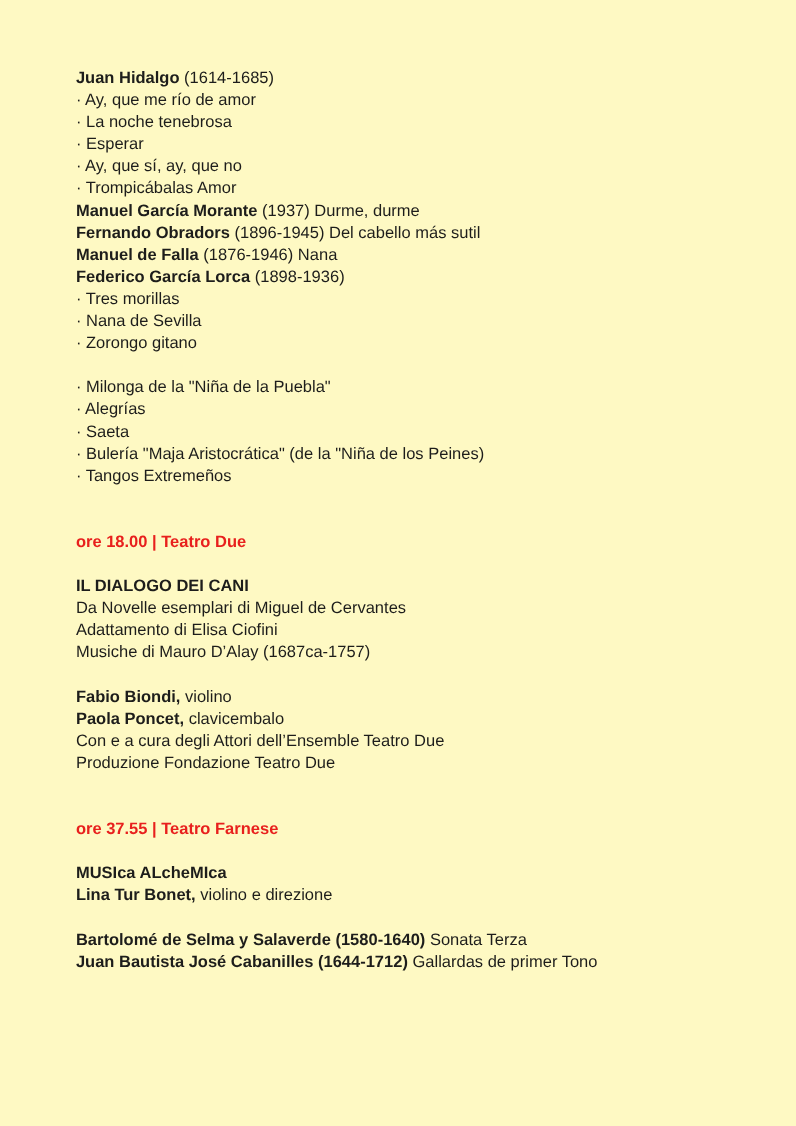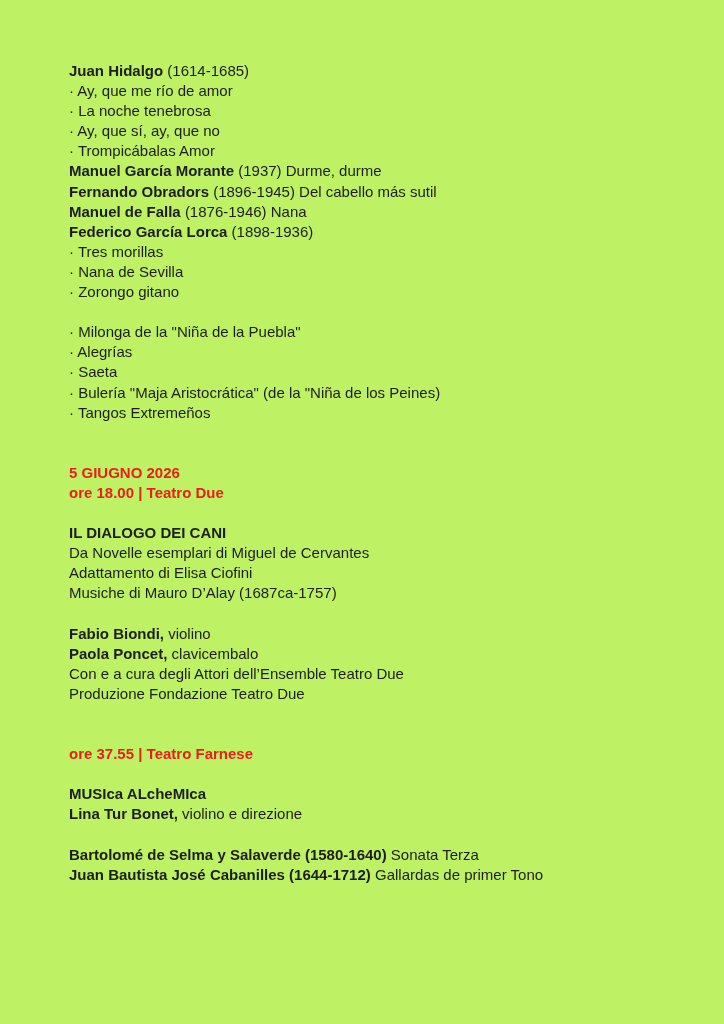--- a/index.html
+++ b/index.html
@@ -4,21 +4,21 @@
 <style>
   html, body {
     margin: 0;
     padding: 0;
     background: #ffffff;
   }
   .page {
     position: relative;
     width: 724px;
     height: 1024px;
-    background: #bef264;
+    background: #fef9c3;
     overflow: hidden;
   }
   .content {
     position: absolute;
     left: 69px;
     top: 61px;
     right: 40px;
     font-family: "Liberation Sans", sans-serif;
     font-size: 15px;
     line-height: 20.1px;
@@ -35,38 +35,38 @@
   .s-rb { font-weight: 700; font-style: normal; color: #e8201d; }
 </style>
 </head>
 <body style="background: rgb(255, 255, 255);">
 
 <div class="page">
   <div class="content" style="color: rgb(29, 29, 27);">
       <div class="line"><span class="s-b">Juan Hidalgo </span><span class="s-r">(1614-1685)</span></div>
       <div class="line"><span class="s-i">· Ay, que me río de amor</span></div>
       <div class="line"><span class="s-i">· La noche tenebrosa</span></div>
+      <div class="line"><span class="s-i">· Esperar</span></div>
       <div class="line"><span class="s-i">· Ay, que sí, ay, que no</span></div>
       <div class="line"><span class="s-i">· Trompicábalas Amor</span></div>
       <div class="line"><span class="s-b">Manuel García Morante </span><span class="s-r">(1937) </span><span class="s-i">Durme, durme</span></div>
       <div class="line"><span class="s-b">Fernando Obradors </span><span class="s-r">(1896-1945) </span><span class="s-i">Del cabello más sutil</span></div>
       <div class="line"><span class="s-b">Manuel de Falla </span><span class="s-r">(1876-1946) </span><span class="s-i">Nana</span></div>
       <div class="line"><span class="s-b">Federico García Lorca </span><span class="s-r">(1898-1936)</span></div>
       <div class="line"><span class="s-i">· Tres morillas</span></div>
       <div class="line"><span class="s-i">· Nana de Sevilla</span></div>
       <div class="line"><span class="s-i">· Zorongo gitano</span></div>
       <div class="line"></div>
       <div class="line"><span class="s-i">· Milonga de la "Niña de la Puebla"</span></div>
       <div class="line"><span class="s-i">· Alegrías</span></div>
       <div class="line"><span class="s-i">· Saeta</span></div>
       <div class="line"><span class="s-i">· Bulería "Maja Aristocrática" (de la "Niña de los Peines)</span></div>
       <div class="line"><span class="s-i">· Tangos Extremeños</span></div>
       <div class="line"></div>
       <div class="line"></div>
-      <div class="line"><span class="s-rb" style="color: rgb(232, 32, 29);">5 GIUGNO 2026</span></div>
       <div class="line"><span class="s-rb" style="color: rgb(232, 32, 29); margin-top: 20px;">ore 18.00 | Teatro Due</span></div>
       <div class="line"></div>
       <div class="line"><span class="s-b">IL DIALOGO DEI CANI</span></div>
       <div class="line"><span class="s-r">Da </span><span class="s-i">Novelle esemplari</span><span class="s-r"> di Miguel de Cervantes</span></div>
       <div class="line"><span class="s-r">Adattamento di Elisa Ciofini</span></div>
       <div class="line"><span class="s-r">Musiche di Mauro D’Alay (1687ca-1757)</span></div>
       <div class="line"></div>
       <div class="line"><span class="s-b">Fabio Biondi, </span><span class="s-i">violino</span></div>
       <div class="line"><span class="s-b">Paola Poncet, </span><span class="s-i">clavicembalo</span></div>
       <div class="line"><span class="s-r">Con e a cura degli Attori dell’Ensemble Teatro Due</span></div>

